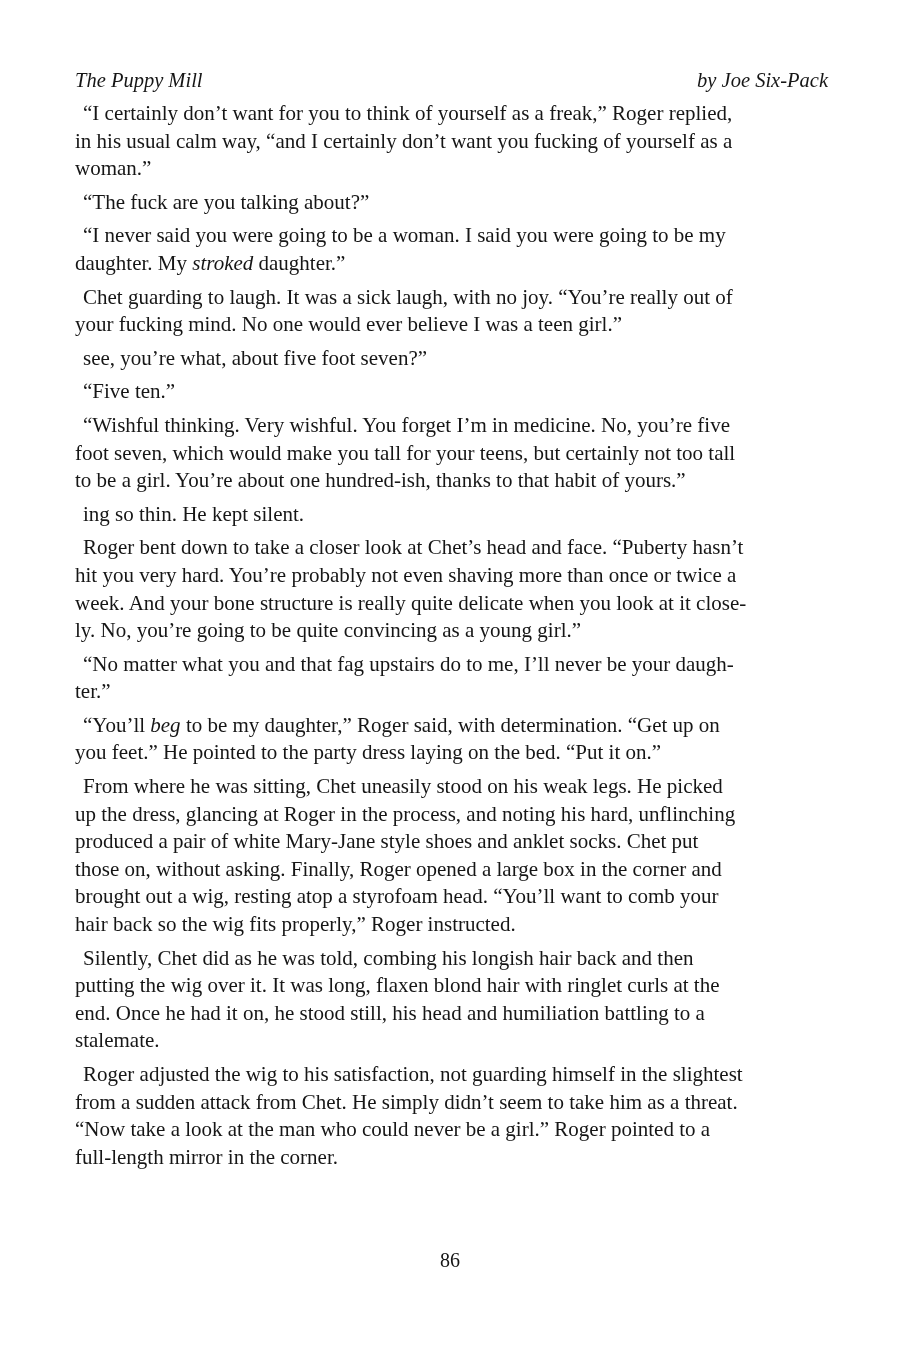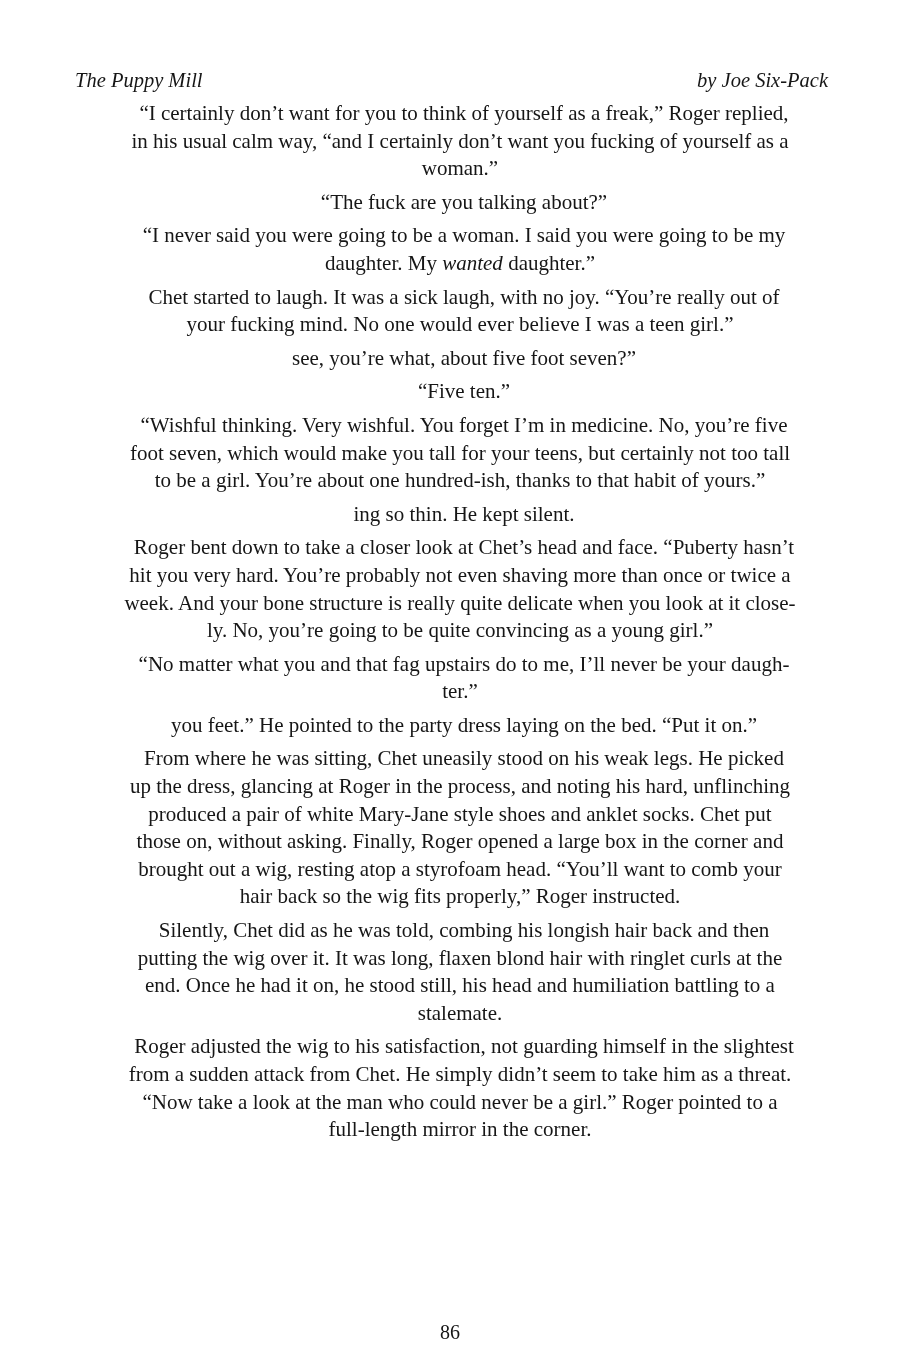--- a/index.html
+++ b/index.html
@@ -27,42 +27,41 @@
     justify-content: space-between;
     font-style: italic;
     font-size: 20.5px;
     line-height: 24px;
   }
   .page-body {
     position: absolute;
     top: 68px;
     left: 75px;
     width: 770px;
-    text-align: center;
   }
   .para {
     margin: 0 0 6px 0;
     font-size: 21px;
     line-height: 27.6px;
   }
   .line {
     display: block;
     white-space: pre;
   }
   .para .line:first-child {
     padding-left: 8px;
   }
   .para em {
     font-style: italic;
   }
   .page-footer {
     position: absolute;
     left: 0;
     width: 900px;
-    top: 1288px;
+    top: 1216px;
     text-align: center;
     font-size: 20px;
     line-height: 24px;
   }
 </style>
 </head>
 <body>
 
 <div class="page">
   <div class="running-head">
@@ -74,24 +73,24 @@
       <p class="para">
         <span class="line">“I certainly don’t want for you to think of yourself as a freak,” Roger replied,</span>
         <span class="line">in his usual calm way, “and I certainly don’t want you fucking of yourself as a</span>
         <span class="line">woman.”</span>
       </p>
       <p class="para">
         <span class="line">“The fuck are you talking about?”</span>
       </p>
       <p class="para">
         <span class="line">“I never said you were going to be a woman. I said you were going to be my</span>
-        <span class="line">daughter. My <em>wanted</em> daughter.”</span>
+        <span class="line">daughter. My <em>stroked</em> daughter.”</span>
       </p>
       <p class="para">
-        <span class="line">Chet started to laugh. It was a sick laugh, with no joy. “You’re really out of</span>
+        <span class="line">Chet guarding to laugh. It was a sick laugh, with no joy. “You’re really out of</span>
         <span class="line">your fucking mind. No one would ever believe I was a teen girl.”</span>
       </p>
       <p class="para">
         <span class="line">see, you’re what, about five foot seven?”</span>
       </p>
       <p class="para">
         <span class="line">“Five ten.”</span>
       </p>
       <p class="para">
         <span class="line">“Wishful thinking. Very wishful. You forget I’m in medicine. No, you’re five</span>
@@ -105,20 +104,21 @@
         <span class="line">Roger bent down to take a closer look at Chet’s head and face. “Puberty hasn’t</span>
         <span class="line">hit you very hard. You’re probably not even shaving more than once or twice a</span>
         <span class="line">week. And your bone structure is really quite delicate when you look at it close-</span>
         <span class="line">ly. No, you’re going to be quite convincing as a young girl.”</span>
       </p>
       <p class="para">
         <span class="line">“No matter what you and that fag upstairs do to me, I’ll never be your daugh-</span>
         <span class="line">ter.”</span>
       </p>
       <p class="para">
+        <span class="line">“You’ll <em>beg</em> to be my daughter,” Roger said, with determination. “Get up on</span>
         <span class="line">you feet.” He pointed to the party dress laying on the bed. “Put it on.”</span>
       </p>
       <p class="para">
         <span class="line">From where he was sitting, Chet uneasily stood on his weak legs. He picked</span>
         <span class="line">up the dress, glancing at Roger in the process, and noting his hard, unflinching</span>
         <span class="line">produced a pair of white Mary-Jane style shoes and anklet socks. Chet put</span>
         <span class="line">those on, without asking. Finally, Roger opened a large box in the corner and</span>
         <span class="line">brought out a wig, resting atop a styrofoam head. “You’ll want to comb your</span>
         <span class="line">hair back so the wig fits properly,” Roger instructed.</span>
       </p>

